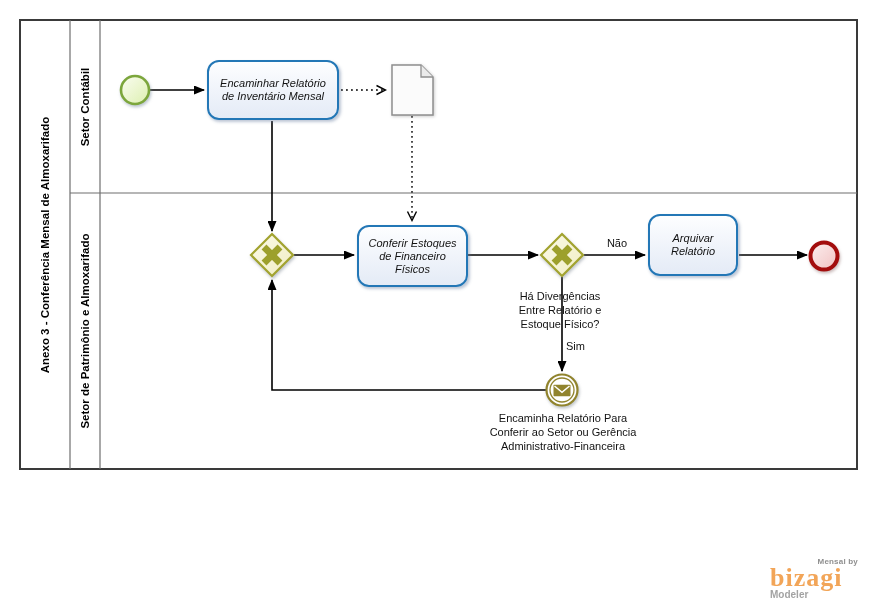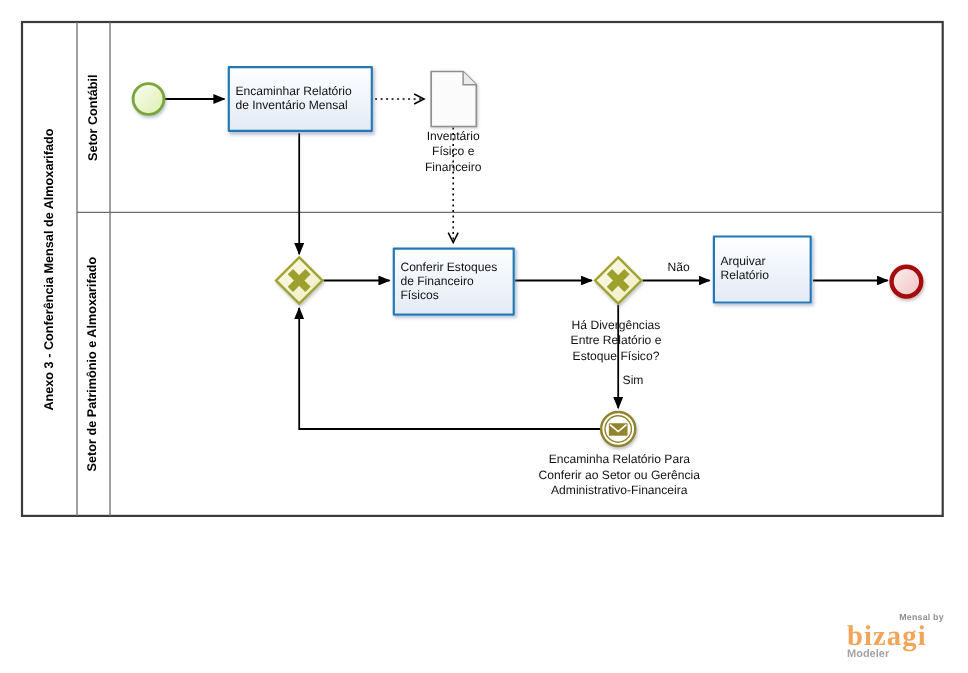--- a/index.html
+++ b/index.html
@@ -3,26 +3,27 @@
 <meta charset="utf-8">
 <style>
   html,body{margin:0;padding:0;background:#fff;}
   body{width:880px;height:612px;position:relative;overflow:hidden;
        font-family:"Liberation Sans",sans-serif;color:#111;}
   #stage{position:absolute;left:0;top:0;width:880px;height:612px;}
   svg.canvas{position:absolute;left:0;top:0;}
   .abs{position:absolute;box-sizing:border-box;}
   
   .task{
-    border:2px solid #2377B6;border-radius:1px;
+    border:2px solid #2377B6;border-radius:12px;
     background:linear-gradient(180deg,#FDFEFF 0%,#EFF3FA 55%,#E4EBF6 100%);
-    display:flex;align-items:center;justify-content:center;
+    display:flex;align-items:center;justify-content:center;text-align:center;
     font-size:11px;line-height:13px;color:#121212;
     box-shadow:1.5px 2px 3px rgba(110,130,165,.45);
     cursor:default;
+    font-style:italic;
   }
   .task span{display:block;padding:0 5px;}
   
   .lbl{font-size:11px;line-height:14px;color:#121212;text-align:center;}
   .lbl-left{text-align:left;}
   
   .vlabel{display:flex;align-items:center;justify-content:center;}
   .vlabel span{transform:rotate(-90deg);white-space:nowrap;font-weight:bold;
                font-size:11.5px;color:#000;}
   
@@ -134,21 +135,20 @@
   <div class="abs task" style="left:207px;top:60px;width:132px;height:60px;">
     <span>Encaminhar Relatório de Inventário Mensal</span>
   </div>
   <div class="abs task" style="left:357px;top:225px;width:111px;height:62px;">
     <span>Conferir Estoques de Financeiro Físicos</span>
   </div>
   <div class="abs task" style="left:648px;top:214px;width:90px;height:62px;">
     <span>Arquivar Relatório</span>
   </div>
 
-  <div class="abs lbl" style="left:381px;top:117px;width:62px;">Inventário Físico e Financeiro</div>
 
   <div class="abs lbl" style="left:514px;top:289px;width:92px;">Há Divergências Entre Relatório e Estoque Físico?</div>
 
   <div class="abs lbl" style="left:601px;top:236px;width:32px;">Não</div>
 
   <div class="abs lbl lbl-left" style="left:566px;top:339px;width:34px;">Sim</div>
 
   <div class="abs lbl" style="left:487px;top:411px;width:152px;">Encaminha Relatório Para Conferir ao Setor ou Gerência Administrativo-Financeira</div>
 
   <div class="abs logo" style="left:770px;top:557px;">

